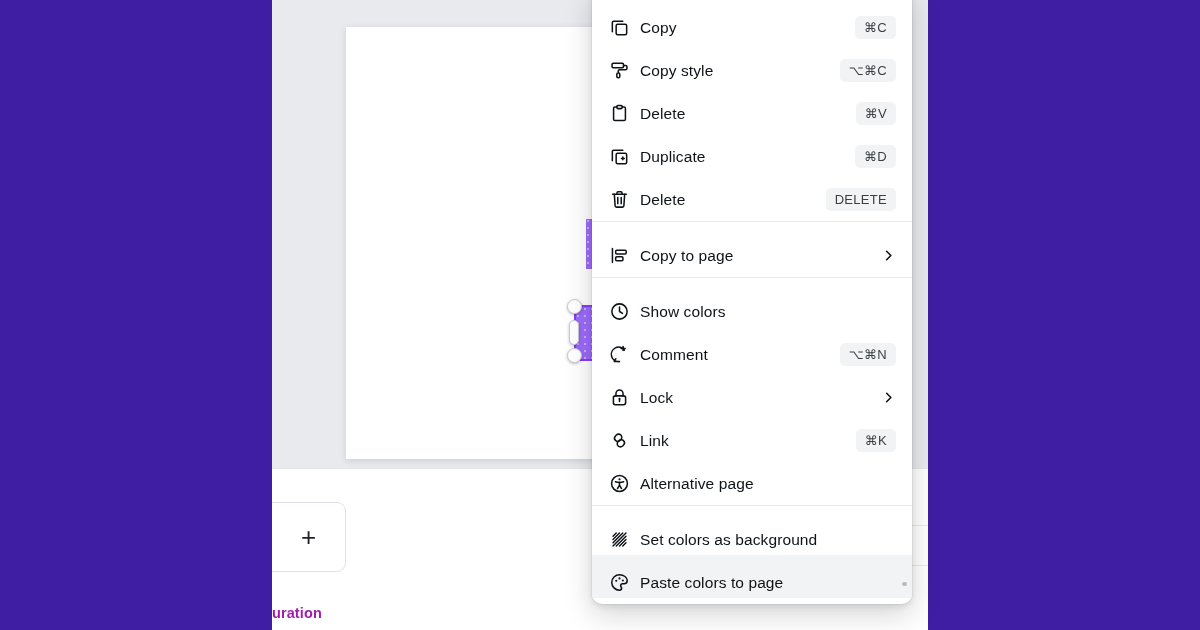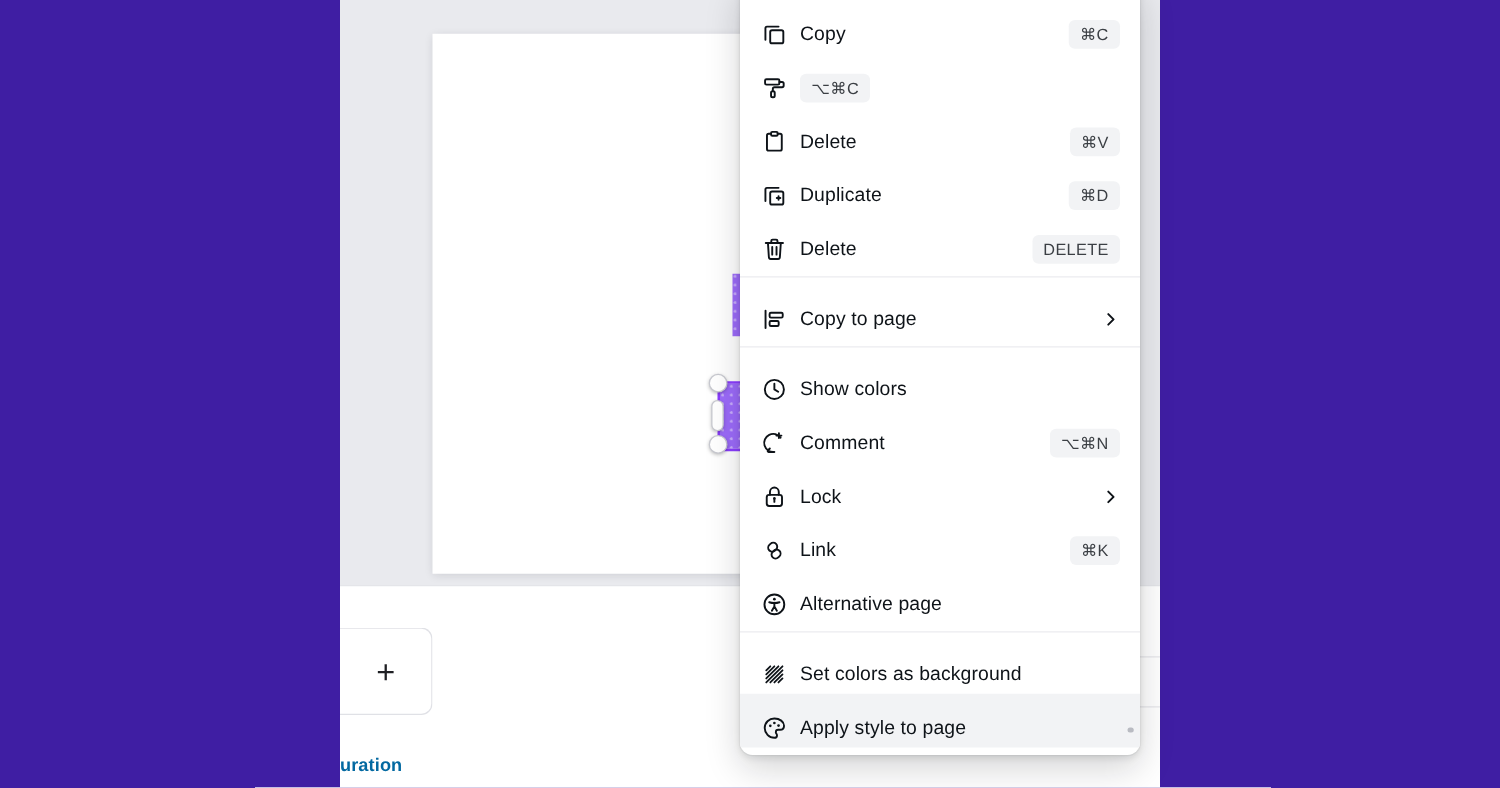--- a/index.html
+++ b/index.html
@@ -153,21 +153,21 @@
     color: #1F2024;
     font-weight: 300;
   }
 
   .duration-label {
     position: absolute;
     left: 0px;
     top: 605px;
     font-size: 14.5px;
     font-weight: 700;
-    color: #0369a1;
+    color: #a21caf;
     letter-spacing: 0.1px;
     white-space: nowrap;
   }
 
   
   .panel-divider {
     position: absolute;
     right: 0;
     width: 30px;
     border-top: 1px solid #E7E8EC;
@@ -310,20 +310,21 @@
             <span class="mi-shortcut">⌘C</span>
           </div>
           <div class="menu-item">
             <span class="mi-icon">
               <svg width="21" height="21" viewBox="0 0 22 22">
                 <rect x="3.2" y="3.5" width="12" height="4.6" rx="1.2" fill="none" stroke="currentColor" stroke-width="1.6" stroke-linecap="round" stroke-linejoin="round"></rect>
                 <path d="M15.2 5.8h2.2c.8 0 1.4.6 1.4 1.4v1.6c0 .8-.6 1.4-1.4 1.4h-6.3c-.8 0-1.4.6-1.4 1.4v1.1" fill="none" stroke="currentColor" stroke-width="1.6" stroke-linecap="round" stroke-linejoin="round"></path>
                 <rect x="8.2" y="13.6" width="3.1" height="5" rx="1.3" fill="none" stroke="currentColor" stroke-width="1.6" stroke-linecap="round" stroke-linejoin="round"></rect>
               </svg>
             </span>
+            <span class="mi-label">Copy style</span>
             <span class="mi-shortcut">⌥⌘C</span>
           </div>
           <div class="menu-item">
             <span class="mi-icon">
               <svg width="21" height="21" viewBox="0 0 22 22">
                 <path d="M8.3 4.2H6.2c-.8 0-1.4.6-1.4 1.4v11.3c0 .8.6 1.4 1.4 1.4h9.6c.8 0 1.4-.6 1.4-1.4V5.6c0-.8-.6-1.4-1.4-1.4h-2.1" fill="none" stroke="currentColor" stroke-width="1.6" stroke-linecap="round" stroke-linejoin="round"></path>
                 <rect x="8.2" y="2.6" width="5.6" height="3.3" rx="1.1" fill="none" stroke="currentColor" stroke-width="1.6" stroke-linecap="round" stroke-linejoin="round"></rect>
               </svg>
             </span>
             <span class="mi-label">Delete</span>
@@ -447,20 +448,20 @@
           </div>
           <div class="menu-item hovered">
             <span class="mi-icon">
               <svg width="21" height="21" viewBox="0 0 22 22">
                 <path d="M11 2.9c-4.5 0-8.1 3.5-8.1 8 0 4.4 3.6 8.2 8.1 8.2 1.4 0 2.2-.9 2.2-2 0-.5-.2-1-.5-1.4-.3-.4-.5-.8-.5-1.3 0-1.1.9-2 2-2h1.6c2 0 3.3-1.4 3.3-3.4 0-3.3-3.6-6.1-8.1-6.1z" fill="none" stroke="currentColor" stroke-width="1.6" stroke-linecap="round" stroke-linejoin="round"></path>
                 <circle cx="7.6" cy="9.1" r="1.1" fill="currentColor" stroke="none"></circle>
                 <circle cx="11" cy="6.7" r="1.1" fill="currentColor" stroke="none"></circle>
                 <circle cx="14.5" cy="8.9" r="1.1" fill="currentColor" stroke="none"></circle>
               </svg>
             </span>
-            <span class="mi-label">Apply style to page</span>
+            <span class="mi-label">Paste colors to page</span>
           </div>
         </div>
       </div>
     <div class="menu-scroll-nub"></div>
   </div>
 
 </div>
 
 </body></html>

